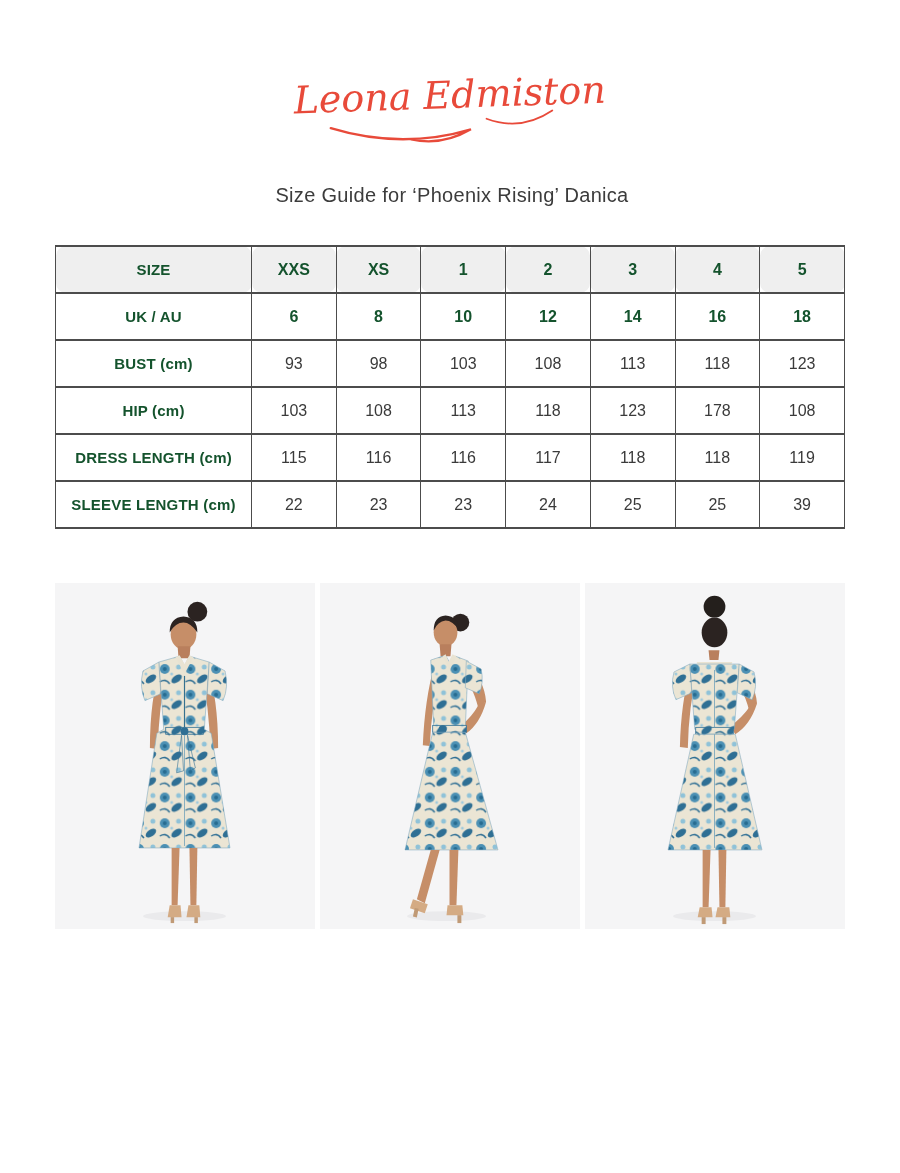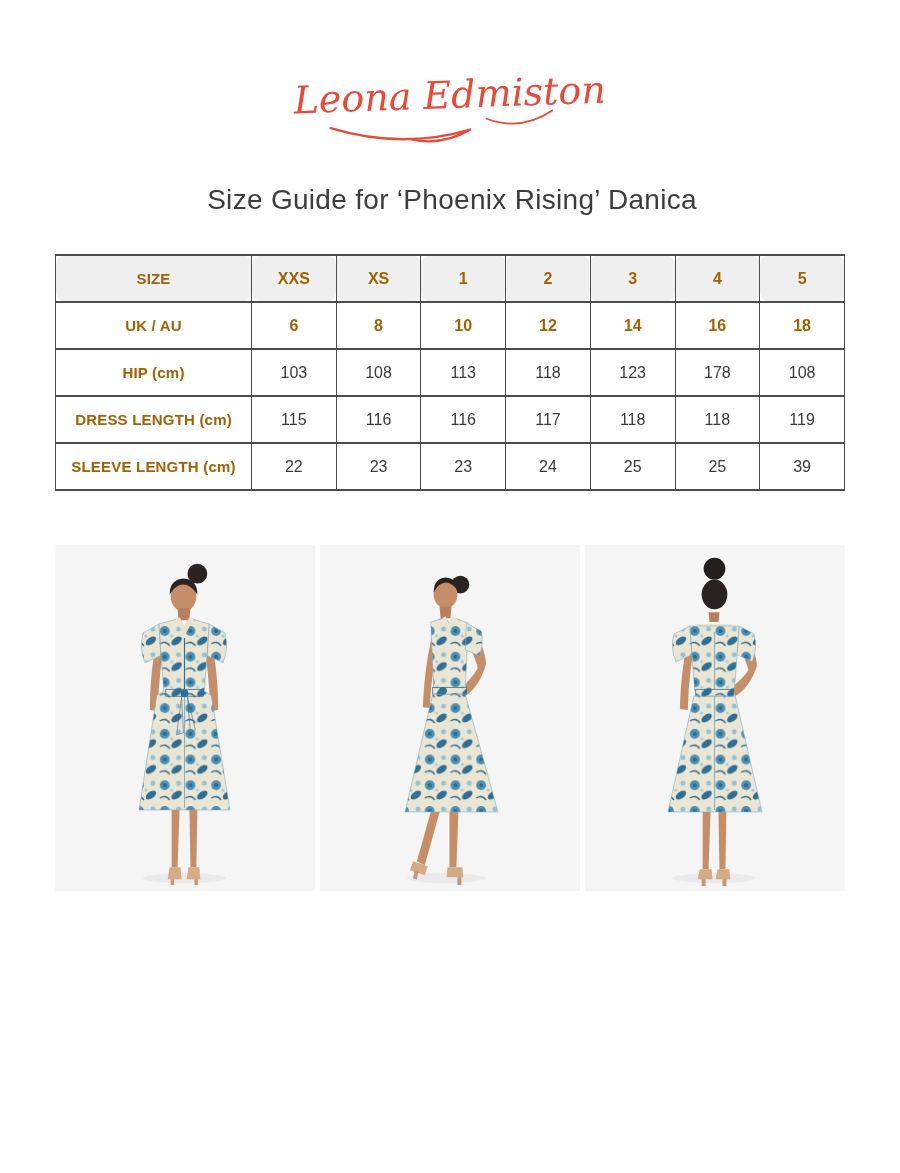--- a/index.html
+++ b/index.html
@@ -13,21 +13,21 @@
   .page { width: 900px; height: 1173px; position: relative; overflow: hidden; }
 
   
   .logo-wrap { padding-top: 50px; height: 158px; text-align: center; }
   .logo-svg { display: inline-block; }
 
   
   .page-title {
     margin: 26px 0 0 4px;
     text-align: center;
-    font-size: 28px;
+    font-size: 20px;
     font-weight: 400;
     letter-spacing: 0.3px;
     color: #3c3c3c;
   }
 
   
   table.size-table {
     width: 790px;
     margin: 38px auto 0 auto;
     border-collapse: collapse;
@@ -38,21 +38,21 @@
     border-top-width: 2px;
     border-bottom-width: 2px;
     height: 47px;
     text-align: center;
     vertical-align: middle;
     font-size: 16px;
     color: #3a3a3a;
     padding: 0 2px;
   }
   .size-table td.label { font-size: 15px; letter-spacing: 0.2px; }
-  .size-table td.bold { font-weight: bold; color: #a16207; border-radius: 10px; }
+  .size-table td.bold { font-weight: bold; color: #14532d; border-radius: 10px; }
   .size-table tr.shaded td { background: #efefef; }
 
   
   .photos {
     width: 790px;
     margin: 54px auto 0 auto;
     display: flex;
     gap: 5px;
   }
   .photo {
@@ -104,20 +104,30 @@
         </tr>
         <tr>
           <td class="label bold">UK / AU</td>
           <td class="bold">6</td>
           <td class="bold">8</td>
           <td class="bold">10</td>
           <td class="bold">12</td>
           <td class="bold">14</td>
           <td class="bold">16</td>
           <td class="bold">18</td>
+        </tr>
+        <tr>
+          <td class="label bold">BUST (cm)</td>
+          <td>93</td>
+          <td>98</td>
+          <td>103</td>
+          <td>108</td>
+          <td>113</td>
+          <td>118</td>
+          <td>123</td>
         </tr>
         <tr>
           <td class="label bold">HIP (cm)</td>
           <td>103</td>
           <td>108</td>
           <td>113</td>
           <td>118</td>
           <td>123</td>
           <td>178</td>
           <td>108</td>

